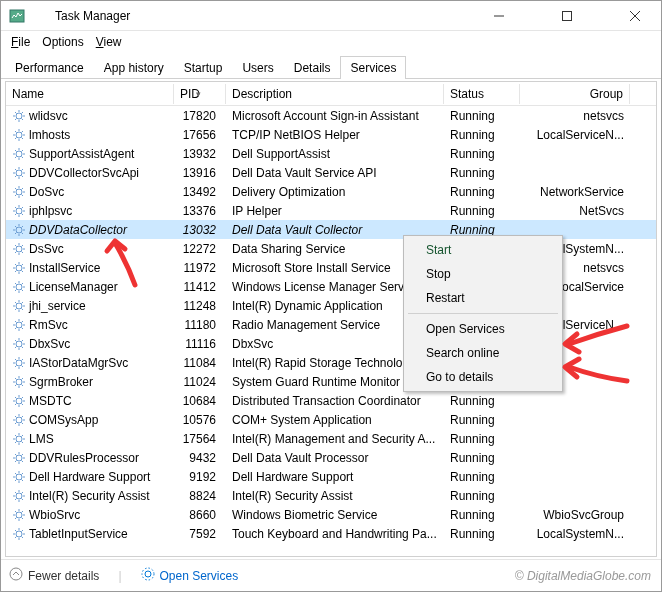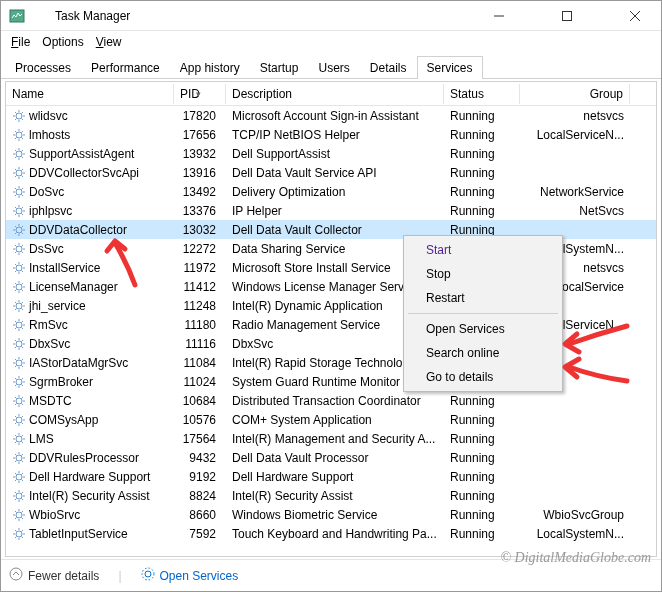--- a/index.html
+++ b/index.html
@@ -13,36 +13,36 @@
 .menubar .menuitem .ul { text-decoration: underline; }
 .tabrow { height: 26px; display: flex; align-items: flex-end; padding: 0 4px; border-bottom: 1px solid #d0d0d0; }
 .tabrow .tab { padding: 4px 9px; border: 1px solid transparent; border-bottom: none; cursor: default; position: relative; top: 1px; }
 .tabrow .tab.active { border-color: #d0d0d0; background: #fff; }
 .listarea { position: absolute; top: 80px; bottom: 34px; left: 4px; right: 4px; border: 1px solid #d0d0d0; overflow: hidden; }
 .listhead { height: 24px; display: flex; align-items: center; background: #fff; border-bottom: 1px solid #e5e5e5; }
 .listhead .col { padding: 3px 6px; border-right: 1px solid #e5e5e5; cursor: default; white-space: nowrap; overflow: hidden; text-overflow: ellipsis; }
 .listbody { position: absolute; top: 24px; bottom: 0; left: 0; right: 0; overflow-y: scroll; overflow-x: hidden; }
 .row { height: 19px; display: flex; align-items: center; white-space: nowrap; }
 .row .cell { padding: 1px 6px; overflow: hidden; text-overflow: ellipsis; white-space: nowrap; }
-.row.selected { background: #cce8ff; }
+.row.selected { background: #cce8ff; font-style: italic; }
 .col-name, .c-name { width: 168px; }
 .col-pid, .c-pid { width: 52px; text-align: left; }
 .c-pid { text-align: right; padding-right: 10px !important; }
 .col-desc, .c-desc { width: 218px; }
 .col-status, .c-status { width: 76px; }
 .col-group, .c-group { width: 110px; text-align: right; }
 .gear { display: inline-block; width: 14px; height: 14px; margin-right: 3px; vertical-align: -3px; }
 .footer { position: absolute; bottom: 0; left: 0; right: 0; height: 32px; border-top: 1px solid #e5e5e5; display: flex; align-items: center; padding: 0 8px; gap: 19px; }
 .footer .linkbtn { display: flex; align-items: center; gap: 5px; cursor: default; color: #333; }
 .footer .linkbtn.accent { color: #0066cc; }
 .footer .sep { color: #ccc; }
-.watermark { position: absolute; right: 10px; bottom: 25px; color: #999; font-style: italic; font-size: 14px; font-family: Liberation Serif, serif; }
+.watermark { position: absolute; right: 10px; bottom: 8px; color: #999; font-style: italic; font-size: 12px; }
 .ctxmenu { position: absolute; left: 402px; top: 234px; width: 160px; background: #f2f2f2; border: 1px solid #bcbcbc; box-shadow: 2px 2px 3px rgba(0,0,0,.25); padding: 2px; z-index: 50; }
 .ctxmenu .mi { padding: 5px 20px; cursor: default; }
-.ctxmenu .mi.disabled { color: #4c1d95; }
+.ctxmenu .mi.disabled { color: #14532d; }
 .ctxmenu .sep { height: 1px; background: #d0d0d0; margin: 3px 2px; }
 .listhead .sortglyph { font-size: 9px; position: relative; top: -1px; left: -4px; color: #666; }
 .red-arrow { position: absolute; z-index: 80; pointer-events: none; }
 </style>
 </head>
 <body>
 
 <div class="titlebar">
   <span class="icon">
     <svg viewBox="0 0 16 16">
@@ -69,21 +69,20 @@
     </div>
 </div>
 
 <div class="menubar">
   <div class="menuitem"><span class="ul">F</span><span>ile</span></div>
   <div class="menuitem">Options</div>
   <div class="menuitem"><span class="ul">V</span>iew</div>
 </div>
 
 <div class="tabrow" id="tabrow">
-    <div class="tab">Processes</div>
     <div class="tab">Performance</div>
     <div class="tab">App history</div>
     <div class="tab">Startup</div>
     <div class="tab">Users</div>
     <div class="tab">Details</div>
     <div class="tab active">Services</div>
   </div>
 
 <div class="listarea">
   <div class="listhead">

